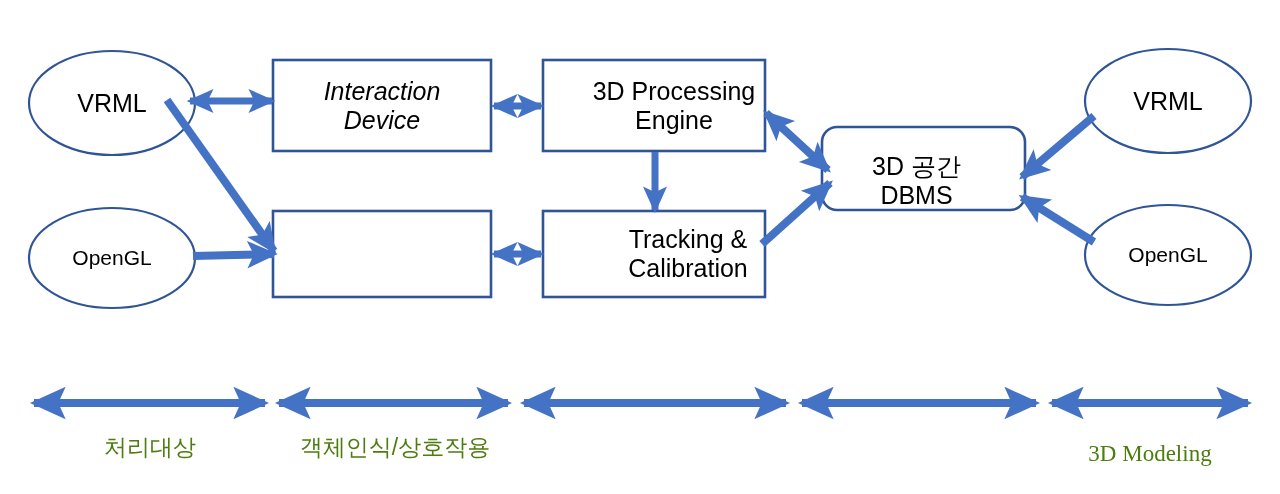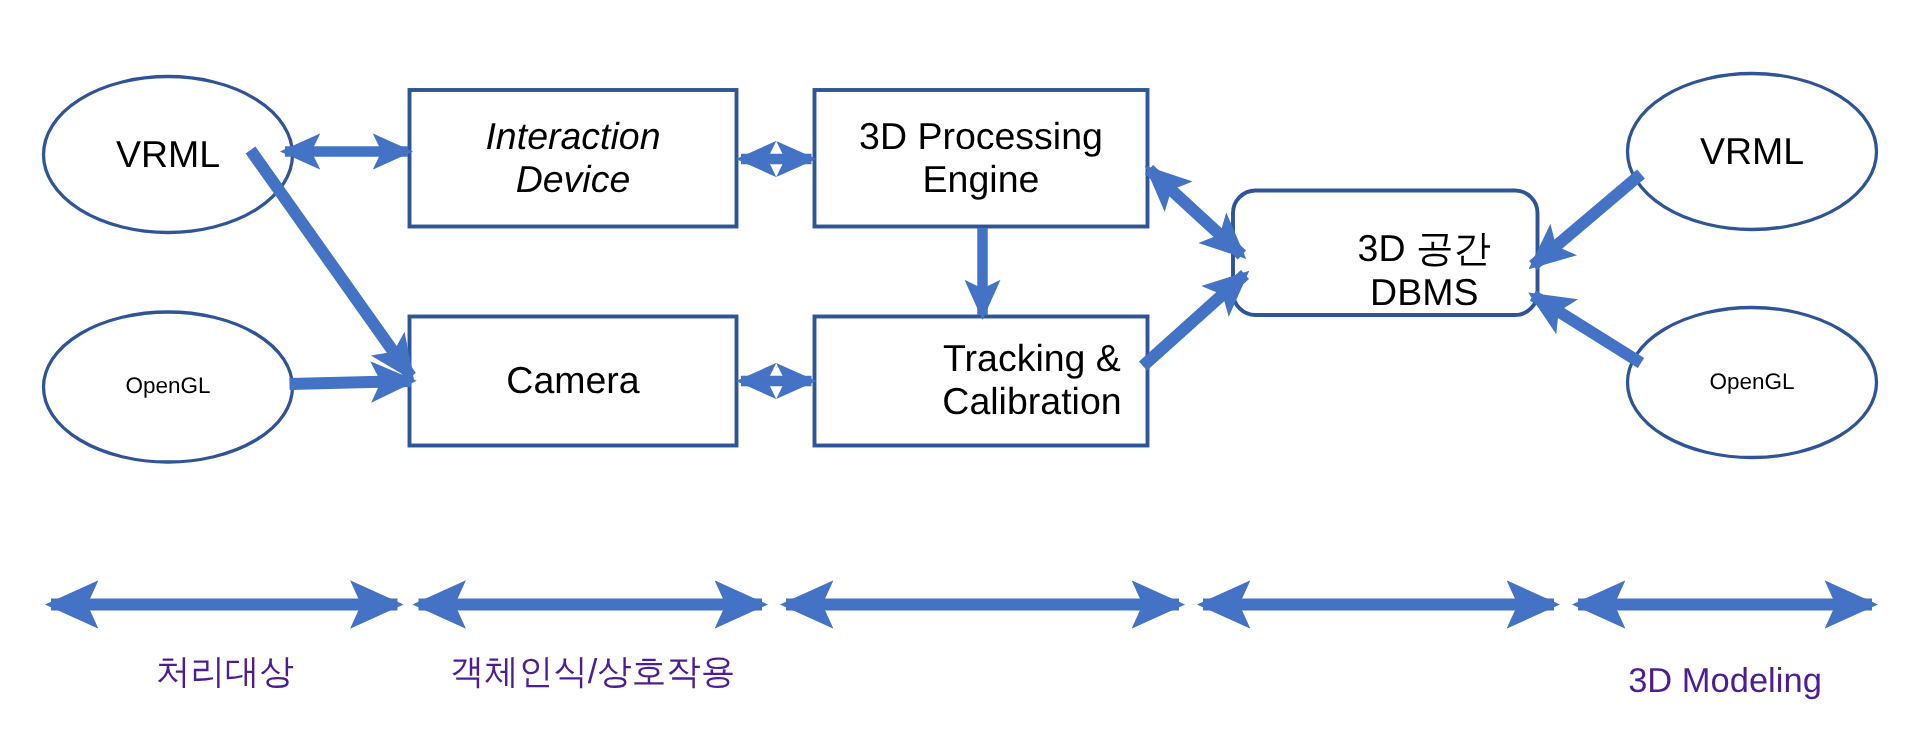--- a/index.html
+++ b/index.html
@@ -38,29 +38,29 @@
     pointer-events: none;
     color: #000000;
   }
   .lbl-box {
     font-size: 25px;
   }
   .lbl-ellipse-lg {
     font-size: 25px;
   }
   .lbl-ellipse-sm {
-    font-size: 15px;
+    font-size: 21px;
   }
   .legend-label {
     position: absolute;
     text-align: center;
     font-size: 23px;
     line-height: 1.2;
     white-space: pre-line;
-    color: #4c1d95;
+    color: #4d7c0f;
   }
 </style>
 </head>
 <body>
 
 <div id="canvas">
 
   <svg id="diagram-svg" viewBox="0 0 1280 494" xmlns="http://www.w3.org/2000/svg">
     <defs>
       <marker id="ah-end" viewBox="0 0 10 10" refX="8.4" refY="5" markerWidth="4.0" markerHeight="4.0" orient="auto-start-reverse">
@@ -119,36 +119,35 @@
     <line x1="1052" y1="383" x2="1248" y2="383" stroke="#4472C4" stroke-width="8" marker-start="url(#ah-leg-end)" marker-end="url(#ah-leg-end)"></line>
   </svg>
 
   <div class="node-label lbl-ellipse-lg" style="left:29px; top:31px; width:166px; height:104px;">VRML</div>
 
   <div class="node-label lbl-ellipse-sm" style="left:29px; top:188px; width:166px; height:100px;">OpenGL</div>
 
   <div class="node-label lbl-box" style="left:273px; top:40px; width:218px; height:91px;font-style:italic;">Interaction
 Device</div>
 
-  <div class="node-label lbl-box" style="left:273px; top:191px; width:218px; height:86px;">Camera</div>
 
-  <div class="node-label lbl-box" style="left:514px; top:40px; width:244px; height:91px;padding-left:18px;">3D Processing
+  <div class="node-label lbl-box" style="left:534px; top:40px; width:244px; height:91px;padding-left:18px;">3D Processing
 Engine</div>
 
   <div class="node-label lbl-box" style="left:543px; top:191px; width:222px; height:86px;padding-left:34px;">Tracking &amp;
 Calibration</div>
 
-  <div class="node-label lbl-box" style="left:848px; top:107px; width:203px; height:108px;">3D 공간
+  <div class="node-label lbl-box" style="left:815px; top:107px; width:203px; height:108px;">3D 공간
 DBMS</div>
 
   <div class="node-label lbl-ellipse-lg" style="left:1085px; top:29px; width:166px; height:104px;">VRML</div>
 
   <div class="node-label lbl-ellipse-sm" style="left:1085px; top:185px; width:166px; height:100px;">OpenGL</div>
 
   <div class="legend-label" style="left:30px; top:414px; width:240px;">처리대상</div>
 
   <div class="legend-label" style="left:273px; top:414px; width:244px;">객체인식/상호작용</div>
 
 
 
-  <div class="legend-label" style="left:1050px; top:420px; width:200px;">3D Modeling</div>
+  <div class="legend-label" style="left:1050px; top:420px; width:200px;font-family:Liberation Serif, serif;">3D Modeling</div>
 
 </div>
 
 </body></html>

